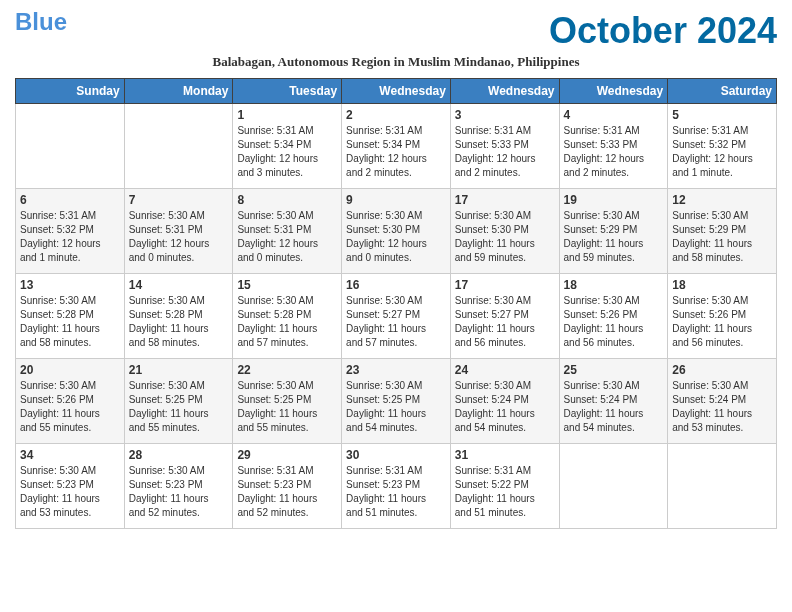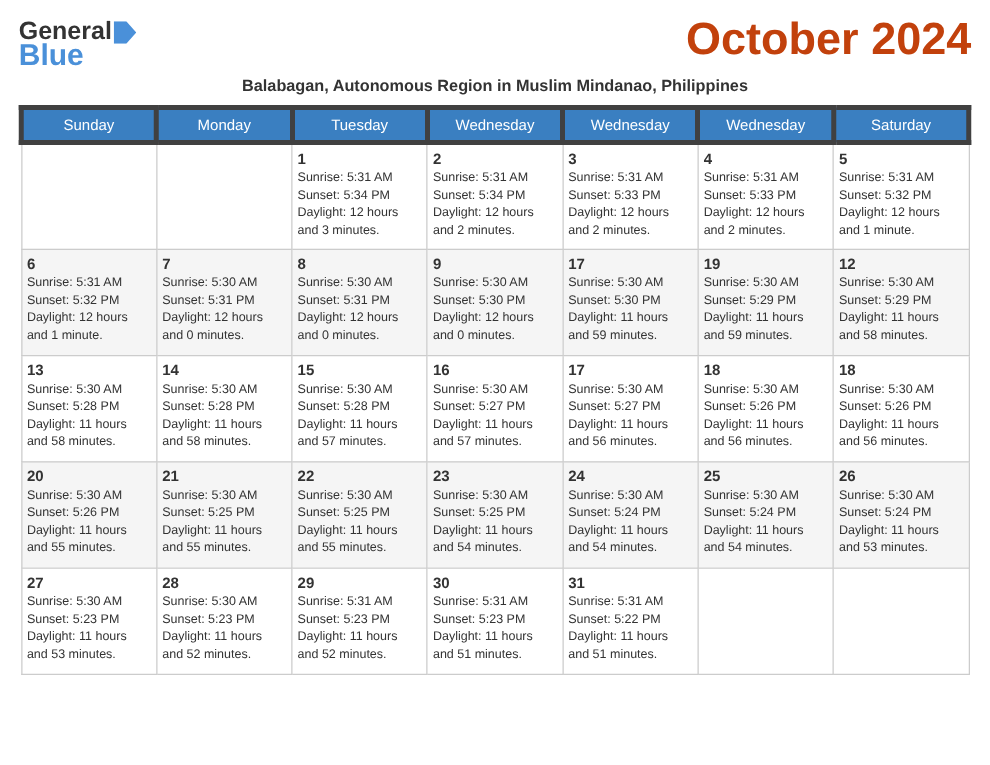--- a/index.html
+++ b/index.html
@@ -18,42 +18,43 @@
     }
     .logo {
       display: flex;
       flex-direction: column;
       align-items: flex-start;
       margin-top: 4px;
     }
     .month-title {
       font-size: 36px;
       font-weight: bold;
-      color: #c2410c;
+      color: #0369a1;
       text-align: left;
     }
     .subtitle {
       text-align: center;
       font-size: 13px;
       color: #333;
       margin-bottom: 8px;
       font-weight: bold;
+      font-family: Liberation Serif, serif;
     }
     .calendar-table {
       width: 100%;
       border-collapse: collapse;
     }
     .calendar-table thead tr th {
       background: #3a7fc1;
       color: #fff;
       font-size: 12px;
-      font-weight: normal;
+      font-weight: bold;
       padding: 5px 4px;
-      border: 4px solid #404040;
-      text-align: center;
+      border: 1px solid #404040;
+      text-align: right;
     }
     .calendar-table tbody tr td {
       border: 1px solid #ccc;
       vertical-align: top;
       padding: 4px 4px;
       font-size: 9.5px;
       color: #333;
       width: calc(100% / 7);
       min-height: 75px;
       height: 85px;
@@ -77,26 +78,20 @@
     }
     .empty-cell {
       background: #fff !important;
     }
   </style>
 </head>
 <body>
 
 <div class="header-top">
   <div class="logo">
-    <div style="display:flex; align-items:center; gap:2px;">
-      <span style="font-size:20px; font-weight:bold; color:#333;">General</span>
-      <svg width="18" height="18" viewBox="0 0 18 18">
-        <polygon points="0,0 10,0 18,9 10,18 0,18" fill="#4a90d9"></polygon>
-      </svg>
-    </div>
     <span style="font-size:24px; font-weight:bold; color:#4a90d9; margin-top:-6px;">Blue</span>
   </div>
   <div class="month-title">October 2024</div>
 </div>
 
 <div class="subtitle">Balabagan, Autonomous Region in Muslim Mindanao, Philippines</div>
 
 <table class="calendar-table">
   <thead>
     <tr>
@@ -219,21 +214,21 @@
           <span class="day-num">25</span>
           <div class="day-info">Sunrise: 5:30 AM<br>Sunset: 5:24 PM<br>Daylight: 11 hours<br>and 54 minutes.</div>
         </td>
         <td>
           <span class="day-num">26</span>
           <div class="day-info">Sunrise: 5:30 AM<br>Sunset: 5:24 PM<br>Daylight: 11 hours<br>and 53 minutes.</div>
         </td>
       </tr>
       <tr>
         <td>
-          <span class="day-num">27</span>
+          <span class="day-num">34</span>
           <div class="day-info">Sunrise: 5:30 AM<br>Sunset: 5:23 PM<br>Daylight: 11 hours<br>and 53 minutes.</div>
         </td>
         <td>
           <span class="day-num">28</span>
           <div class="day-info">Sunrise: 5:30 AM<br>Sunset: 5:23 PM<br>Daylight: 11 hours<br>and 52 minutes.</div>
         </td>
         <td>
           <span class="day-num">29</span>
           <div class="day-info">Sunrise: 5:31 AM<br>Sunset: 5:23 PM<br>Daylight: 11 hours<br>and 52 minutes.</div>
         </td>

